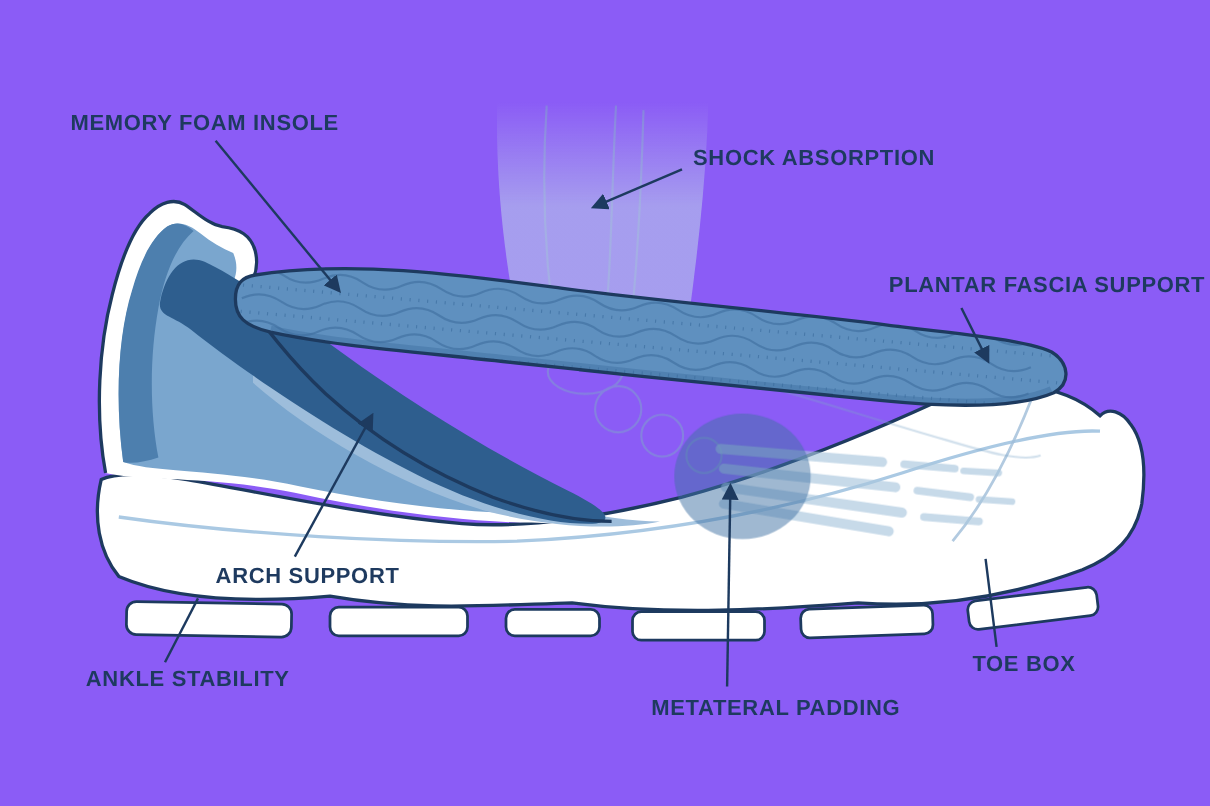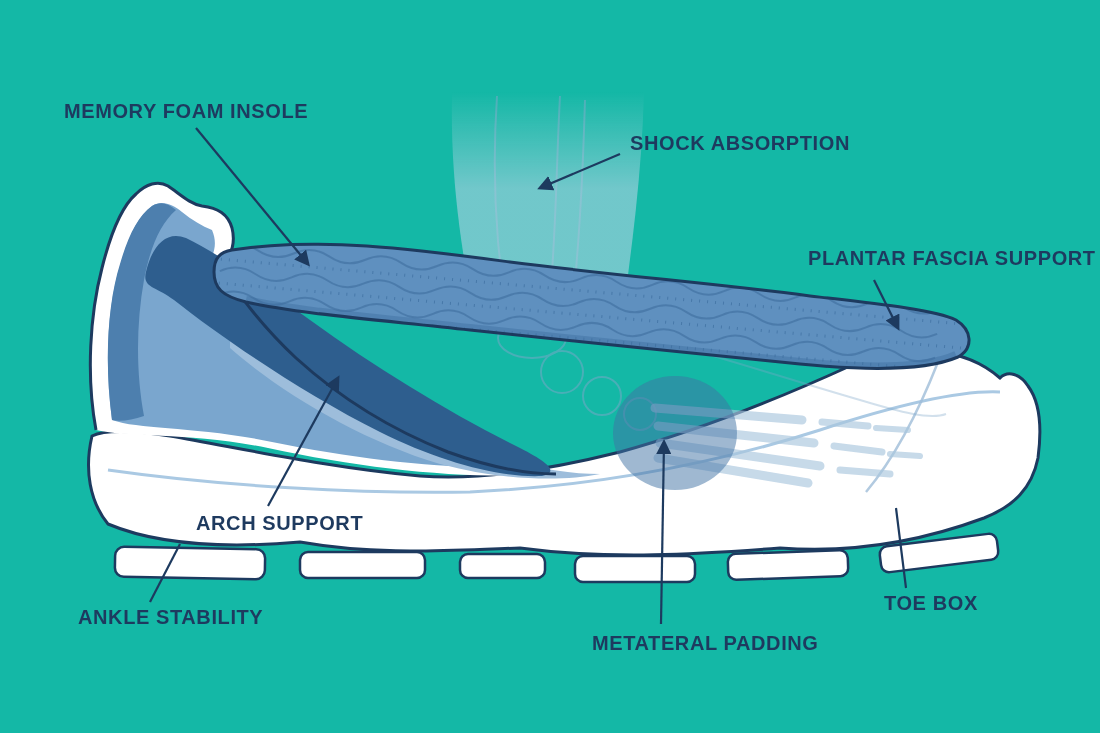--- a/index.html
+++ b/index.html
@@ -1,17 +1,17 @@
 <!DOCTYPE html>
 <html><head>
 <meta charset="utf-8">
 <style>
   html,body{margin:0;padding:0;background:#ffffff;}
   .stage{
-    position:relative;width:1100px;height:733px;background:#14b8a6;overflow:hidden;
+    position:relative;width:1100px;height:733px;background:#8b5cf6;overflow:hidden;
     font-family:"Liberation Sans", sans-serif;
   }
   svg{position:absolute;top:0;left:0;}
   .label{
     font-family:"Liberation Sans", sans-serif;
     font-weight:bold;font-size:20px;letter-spacing:0.6px;fill:#1e3a5f;
   }
   .leader{stroke:#1d3a5f;stroke-width:2.2;fill:none;}
 </style>
 </head>

